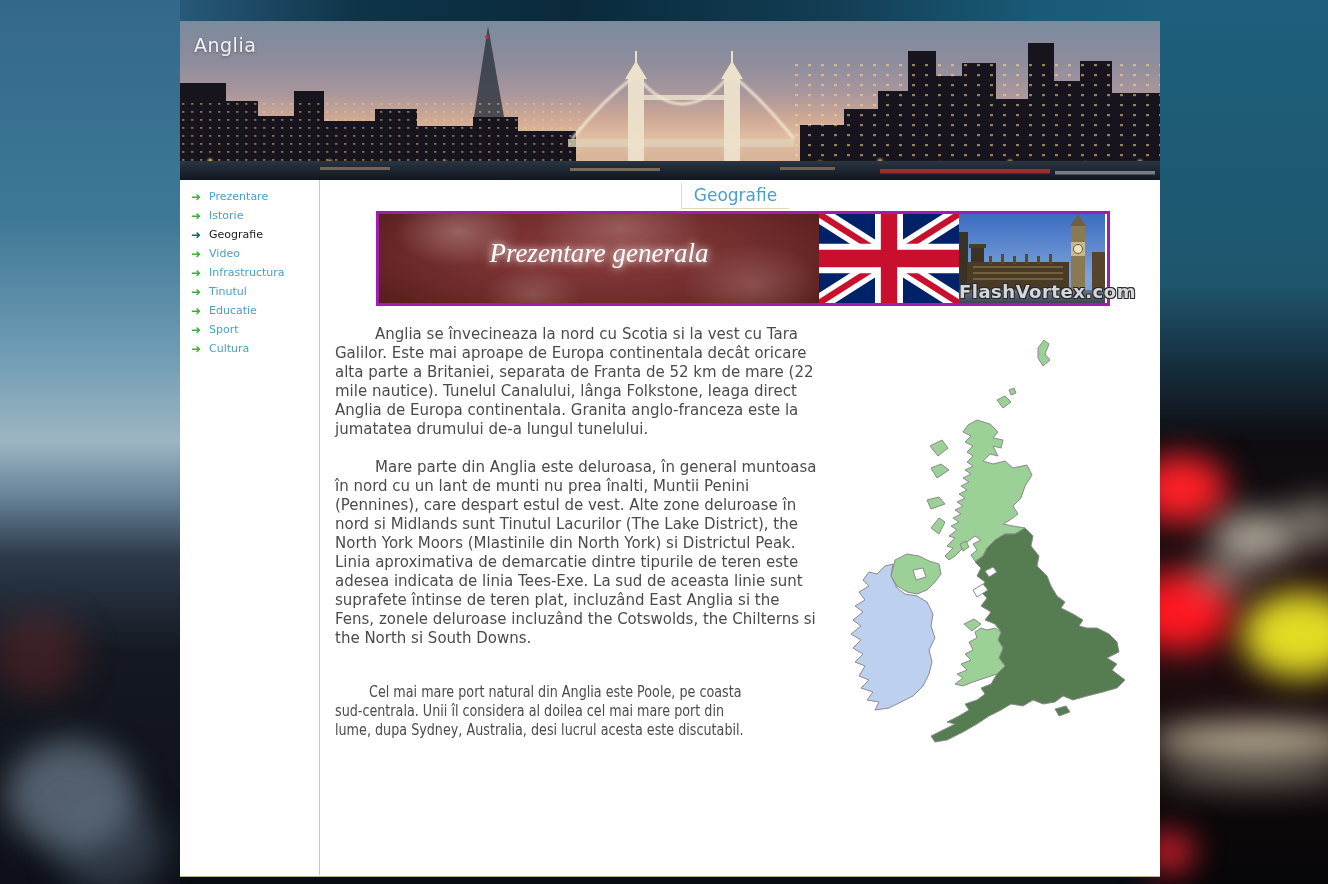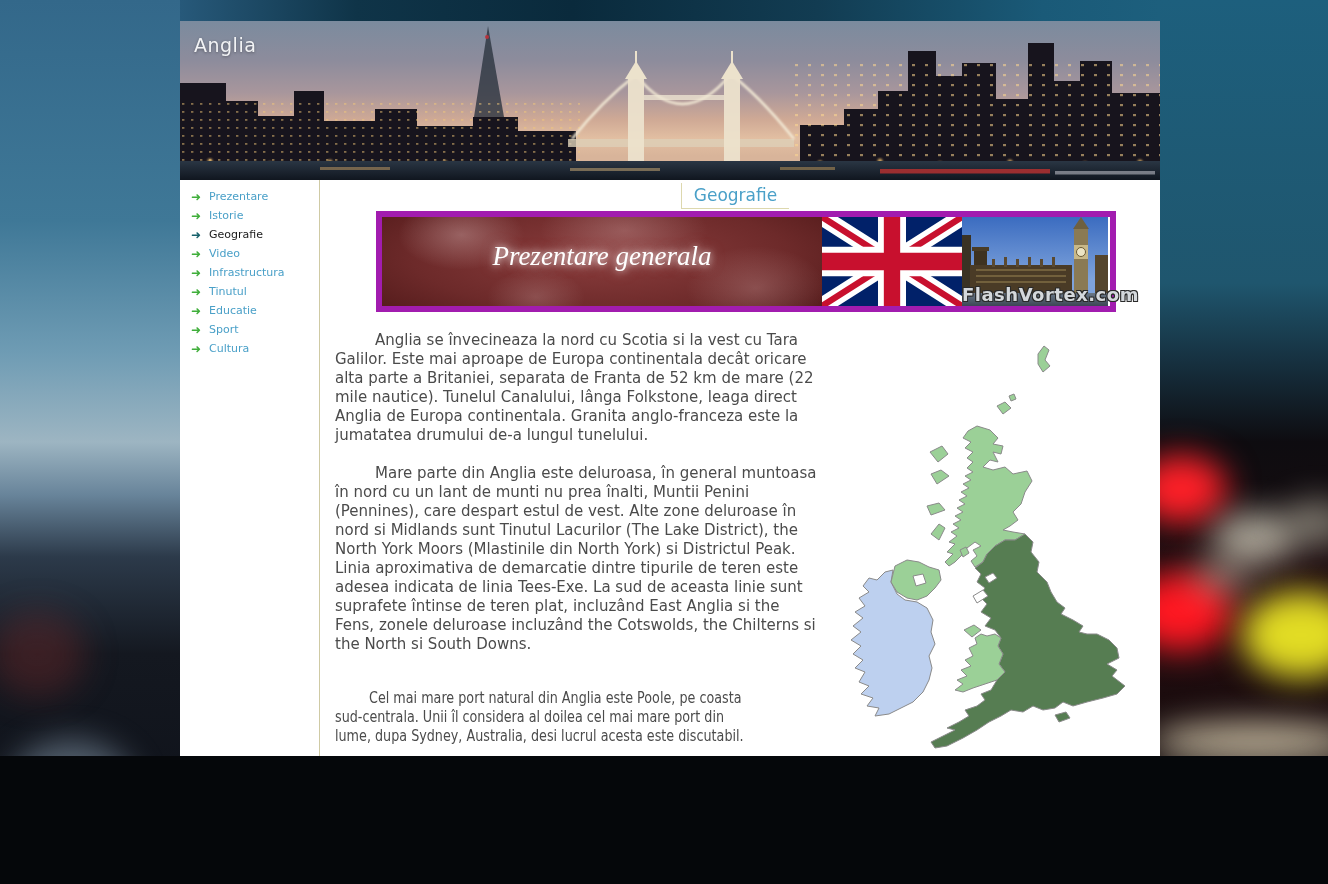--- a/index.html
+++ b/index.html
@@ -1,16 +1,16 @@
 <!DOCTYPE html>
 <html><head>
 <meta charset="utf-8">
 <style>
   html,body{margin:0;padding:0;background:#05070a;}
-  .viewport{position:relative;width:1328px;height:756px;overflow:hidden;
+  .viewport{position:relative;width:1328px;height:884px;overflow:hidden;
             font-family:"DejaVu Sans","Liberation Sans",sans-serif;background:#14532d;}
 
   
   .bg{position:absolute;inset:0;z-index:0;}
   .bg-left{position:absolute;left:0;top:0;width:185px;height:884px;
     background:linear-gradient(#33688a 0%,#3f7897 25%,#6f9cb4 40%,#9db5c2 50%,#68849a 56%,#2c3a4a 63%,#141820 74%,#0d1018 100%);}
   .bg-right{position:absolute;left:1155px;top:0;width:173px;height:884px;
     background:linear-gradient(#1d5f7d 0%,#1f566e 32%,#16303f 41%,#0e0c10 50%,#150d10 60%,#2e1013 70%,#1c0c0e 78%,#120a0c 86%,#060608 100%);}
   .bg-top{position:absolute;left:180px;top:0;width:980px;height:22px;
     background:linear-gradient(90deg,#27597a 0%,#0f3448 18%,#0a2a3c 40%,#123c52 65%,#1a5a78 88%,#1d5f7d 100%);}
@@ -57,21 +57,21 @@
   .side-item.active .arr{color:#17616b;}
   .side-item.active a{color:#1a1a1a;}
 
   .main{flex:1;padding:3px 25px 0 15px;box-sizing:border-box;}
 
   .heading-wrap{text-align:center;}
   .page-heading{display:inline-block;color:#4aa0c8;font-size:17px;padding:2px 12px 3px 12px;
                 border-left:1px solid #ddd8ae;border-bottom:1px solid #ddd8ae;}
 
   
-  .banner{margin:2px 0 0 41px;width:728px;height:89px;display:flex;border:6px solid #a21caf;}
+  .banner{margin:2px 0 0 41px;width:728px;height:89px;display:flex;border:3px solid #a21caf;}
   .banner-left{position:relative;width:440px;height:89px;overflow:hidden;
     background:
       radial-gradient(ellipse 90px 50px at 18% 20%, rgba(255,235,235,.28), rgba(255,255,255,0) 70%),
       radial-gradient(ellipse 120px 55px at 55% 15%, rgba(255,230,230,.22), rgba(255,255,255,0) 70%),
       radial-gradient(ellipse 100px 60px at 85% 80%, rgba(255,225,225,.20), rgba(255,255,255,0) 70%),
       radial-gradient(ellipse 70px 40px at 35% 90%, rgba(255,230,230,.18), rgba(255,255,255,0) 70%),
       radial-gradient(ellipse 420px 120px at 50% 45%, #8a3d3d 0%, #6d2a2a 45%, #481414 80%, #320d0d 100%);}
   .banner-title{position:absolute;left:0;right:0;top:24px;text-align:center;
     font-family:"Liberation Serif","DejaVu Serif",serif;font-style:italic;font-size:27px;color:#ffffff;
     text-shadow:0 0 7px rgba(255,255,255,.85),0 0 14px rgba(255,240,240,.5);}

